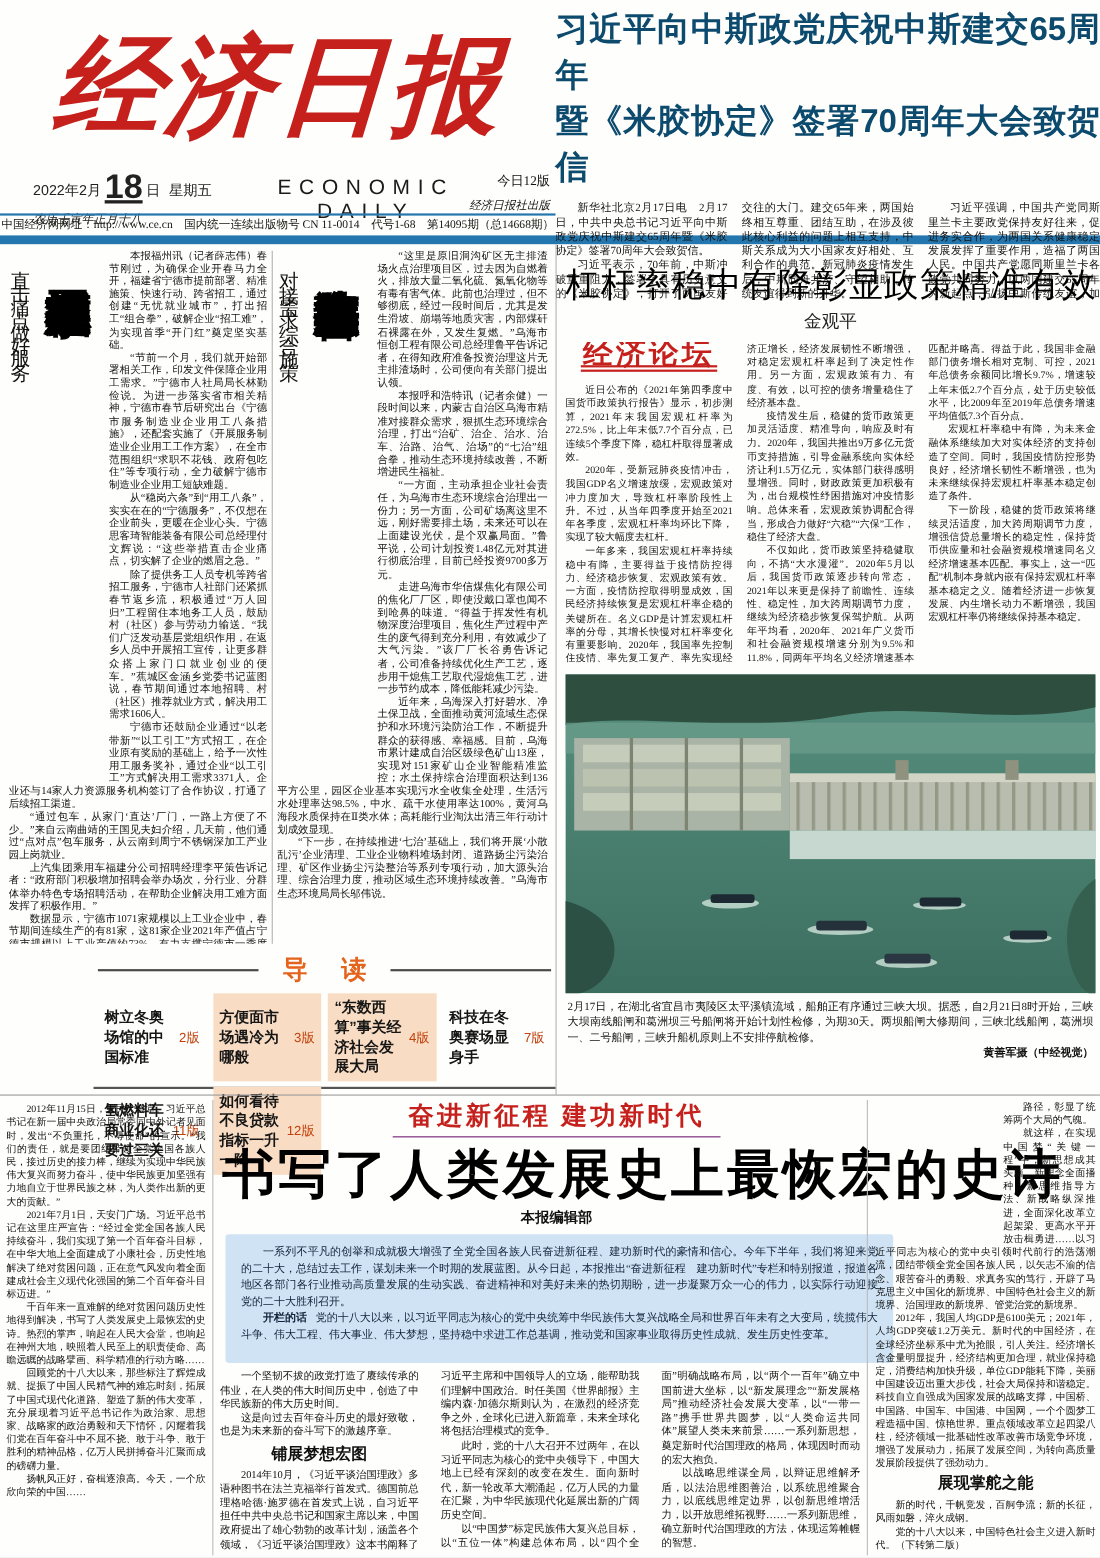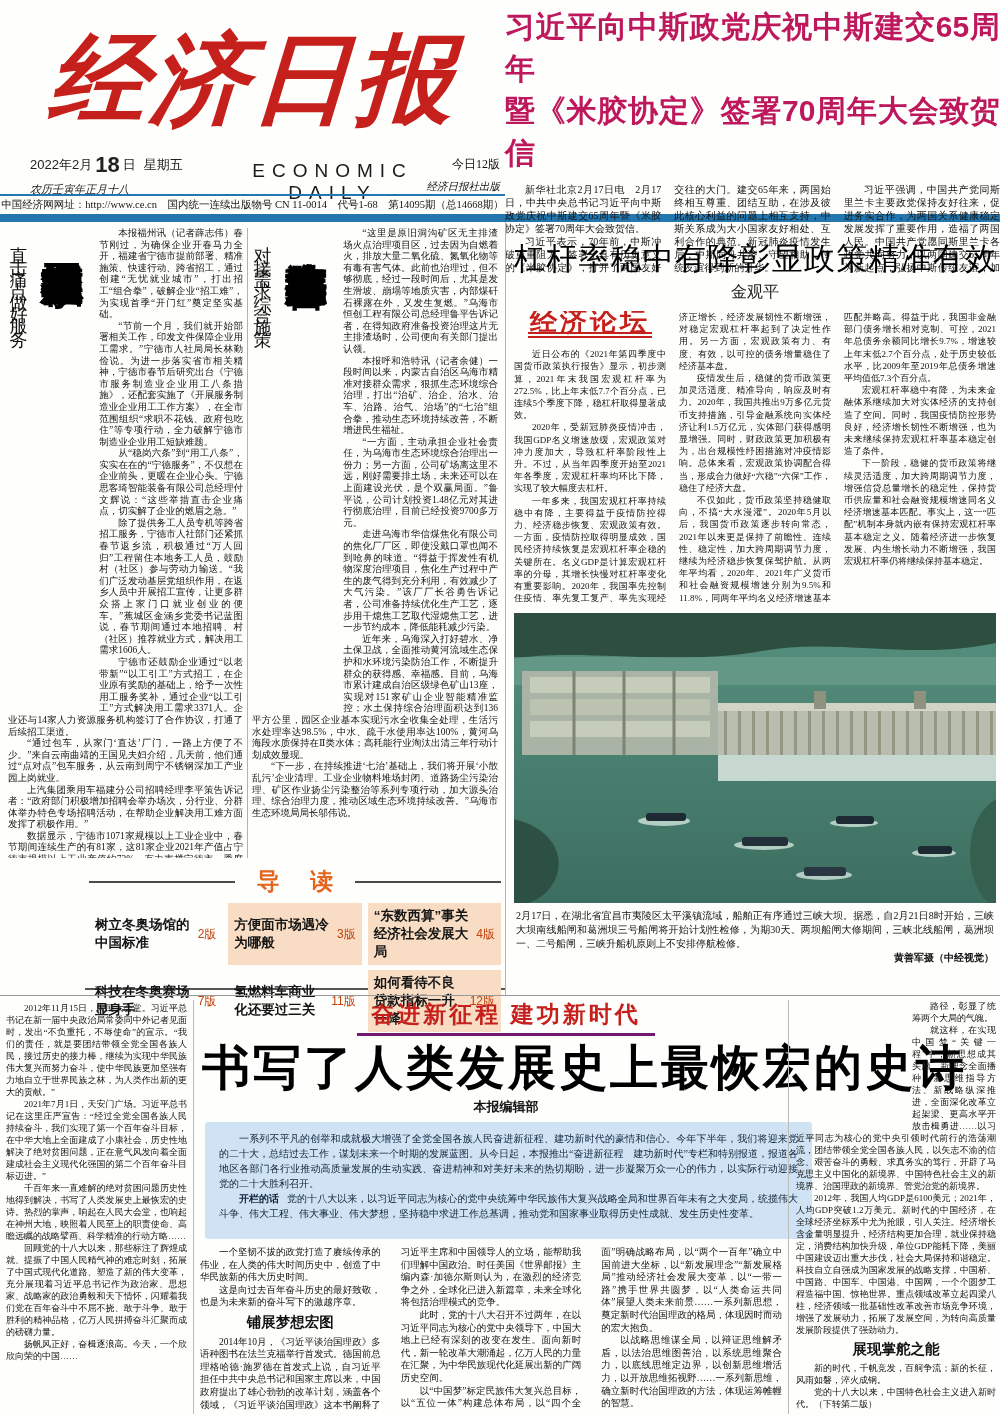--- a/index.html
+++ b/index.html
@@ -8,35 +8,35 @@
           font-family:"Liberation Serif","DejaVu Serif",serif; color:#111; overflow:hidden; }
 
   
   .masthead { position:absolute; left:0; top:0; width:1000px; height:222px; }
   .logo { position:absolute; left:48px; top:4px; width:410px; height:150px;
           font-family:"DejaVu Serif",serif; font-weight:bold; font-style:italic;
           color:#c5201c; font-size:98px; line-height:150px; text-align:center; letter-spacing:4px;
           transform:skewX(-3deg); }
   .mh-dates { position:absolute; left:30px; top:152px; width:190px; font-family:"Liberation Sans",sans-serif; }
   .date-line { font-size:13px; color:#222; }
-  .day-big { font-size:22px; font-weight:bold; padding:0 3px; vertical-align:-3px; }
+  .day-big { font-size:31px; font-weight:bold; padding:0 3px; vertical-align:-3px;text-decoration:underline; }
   .wd { margin-left:8px; }
   .lunar { font-size:11px; font-style:italic; margin-top:4px; color:#222; }
   .mh-en { position:absolute; left:215px; top:160px; width:235px; text-align:center;
            font-family:"Liberation Sans",sans-serif; font-size:19px; letter-spacing:7px; color:#1a1a1a; }
   .mh-ed { position:absolute; left:408px; top:156px; width:92px; text-align:right; font-size:12px; }
   .mh-ed .pub { font-size:10.5px; font-style:italic; margin-top:7px; }
   .infobar { position:absolute; left:0; top:194px; width:505px; height:20px;
              border-top:2px solid #2377ae; font-size:10.5px; line-height:18px; text-align:center; color:#15150f; }
   .blue-band { position:absolute; left:0; top:214px; width:1000px; height:8px; background:#2377ae; }
 
   
   .lead { position:absolute; left:505px; top:6px; width:495px; height:206px; }
   .lead-hl { font-family:"Liberation Sans",sans-serif; font-weight:900; font-size:30px; line-height:42px;
-             text-align:justify; text-align-last:justify; color:#be185d; }
+             text-align:justify; text-align-last:justify; color:#0c4a6e; }
   .lead-cols { margin-top:9px; height:100px; overflow:hidden;
                column-count:3; column-gap:13px; column-fill:auto;
                font-size:10px; line-height:13px; text-align:justify; }
   .lead-cols p { text-indent:2em; }
 
   
   .main { position:absolute; left:0; top:222px; width:1000px; height:773px; }
 
   .story p { text-indent:2em; text-align:justify; }
 
@@ -65,34 +65,34 @@
   .caption { font-size:10px; line-height:14px; text-align:justify; padding:6px 2px 0 2px; }
   .caption .cap-text { text-indent:2em; display:inline; }
   .caption .credit { display:block; text-align:right;font-weight:bold; }
 
   
   .guide { position:absolute; left:85px; top:640px; width:420px; height:128px;
            border-bottom:2px solid #555; padding:2px 4px; font-family:"Liberation Sans",sans-serif; }
   .g-title-row { display:flex; align-items:center; gap:10px; margin:2px 0 6px; }
   .g-line { flex:1; height:2px; background:#4a4a4a; }
   .g-title { color:#e4641e; font-size:23px; font-weight:bold; letter-spacing:12px; padding-left:12px; }
-  .g-grid { display:grid; grid-template-columns:1fr 1fr 1fr; column-gap:6px; row-gap:5px; }
+  .g-grid { display:grid; grid-template-columns:1fr 1fr 1fr 1fr; column-gap:6px; row-gap:5px; }
   .g-item { display:flex; justify-content:space-between; align-items:center; padding:4px 6px; }
   .g-item.shade { background:#f8ddc4; }
   .g-item-title { font-size:13.5px; font-weight:bold; color:#151515; }
   .g-page { color:#c2410c; font-size:12px; white-space:nowrap; margin-left:6px; }
 
   
   .feature { position:absolute; left:0; top:995px; width:1000px; height:421px; border-top:1px solid #999; }
   .feature p { text-indent:2em; text-align:justify; }
   .f-left { position:absolute; left:2px; top:4px; width:192px; height:414px; overflow:hidden;
             border-right:1px solid #bbb; padding:2px 6px 0 4px; font-size:9px; line-height:12px; }
   .f-banner-wrap { position:absolute; left:200px; top:3px; width:612px; text-align:center; }
   .f-banner { display:inline-block; color:#c5201c; font-family:"Liberation Sans",sans-serif; font-weight:bold;
-              font-size:23px; letter-spacing:3px; border-bottom:3px solid #701a75; padding:0 14px 3px; }
+              font-size:23px; letter-spacing:3px; border-bottom:1px solid #701a75; padding:0 14px 3px; }
   .f-headline { position:absolute; left:202px; top:40px; width:740px; white-space:nowrap;
                 font-family:"Liberation Sans",sans-serif; font-weight:900; font-size:48px; letter-spacing:3px; color:#000; }
   .f-byline { position:absolute; left:200px; top:102px; width:612px; text-align:center;
               font-size:13px; font-weight:bold; }
   .f-note { position:absolute; left:205px; top:126px; width:607px; height:117px; overflow:hidden;
             background:#cfe3f4; border-radius:3px; padding:9px 14px; font-size:10px; line-height:15px; color:#10233a; }
   .f-note-label { font-weight:bold; margin-right:8px; }
   .f-cols { position:absolute; left:200px; top:250px; width:582px; height:168px; overflow:hidden;
             column-count:3; column-gap:20px; column-fill:auto; font-size:9.5px; line-height:12.6px; }
   .f-subhead { font-family:"Liberation Sans",sans-serif; font-weight:bold; font-size:14.5px;

